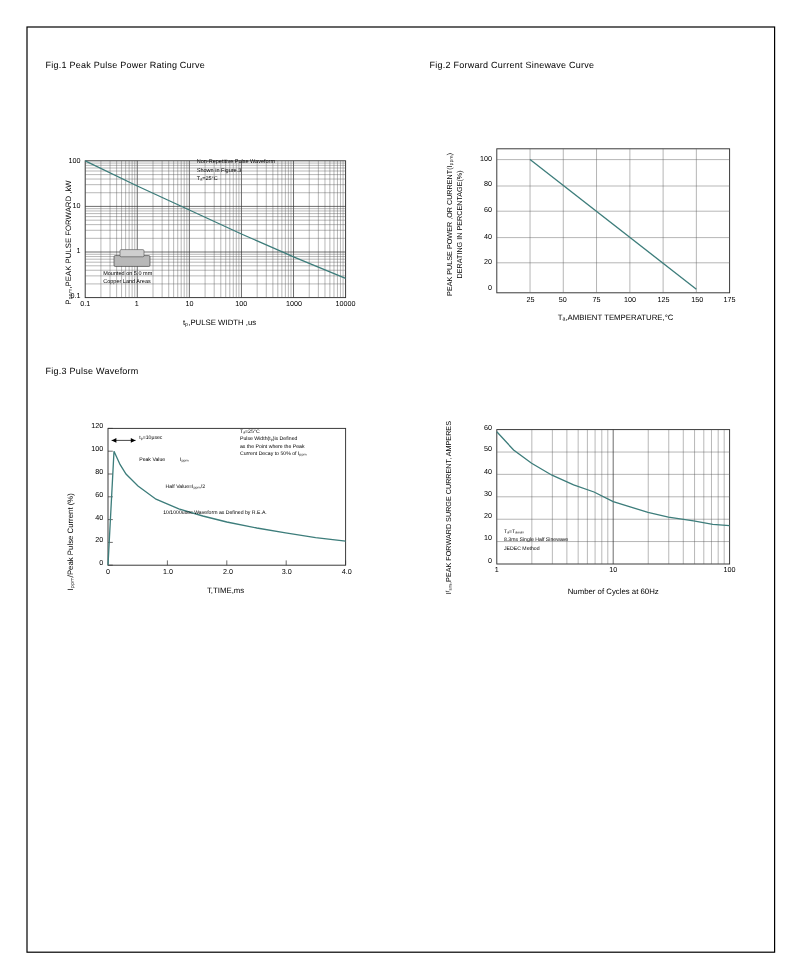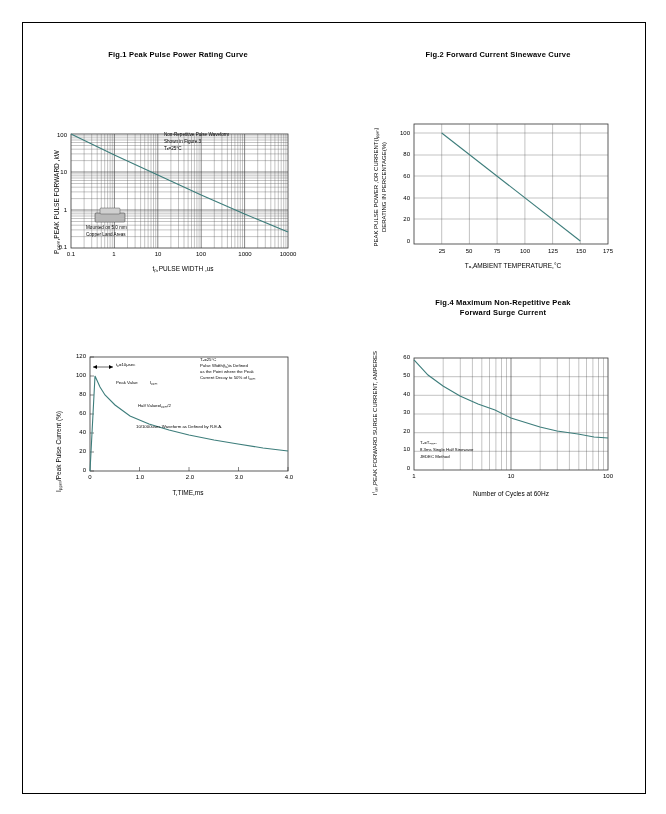--- a/index.html
+++ b/index.html
@@ -1,20 +1,20 @@
 <!DOCTYPE html>
 <html><head>
 <meta charset="utf-8">
 <style>
   html,body{margin:0;padding:0;background:#ffffff;}
   body{width:666px;height:814px;font-family:"Liberation Sans",sans-serif;color:#000;}
   #page{position:relative;width:666px;height:814px;}
   .page-border{position:absolute;left:22px;top:22px;width:622px;height:770px;border:1px solid #000;}
   .fig{position:absolute;}
-  .fig-title{text-align:center;font-size:7.5px;font-weight:bold;line-height:1.35;letter-spacing:.2px;}
+  .fig-title{text-align:left;font-size:7.5px;font-weight:normal;line-height:1.35;letter-spacing:.2px;}
   .plot-wrap{position:relative;}
   .axis-label{position:absolute;font-size:6.5px;text-align:center;}
   .ylabel{position:absolute;font-size:6.5px;transform-origin:0 0;transform:rotate(-90deg);white-space:nowrap;}
   .tick{position:absolute;font-size:6px;text-align:center;white-space:nowrap;}
   .tickL{position:absolute;font-size:6px;text-align:right;white-space:nowrap;}
   .note{position:absolute;font-size:4.6px;line-height:1.45;white-space:nowrap;}
   .note2{position:absolute;font-size:4.3px;line-height:1.5;white-space:nowrap;}
   svg{display:block;}
   .curve{fill:none;stroke:#3d7d7b;stroke-width:1.1;}
   .grid-minor{stroke:#555;stroke-width:0.35;}
@@ -198,20 +198,21 @@
       <div class="tick" style="left:156px;top:172px;width:22px;">100</div>
       <div class="tick" style="left:184px;top:172px;width:22px;">125</div>
       <div class="tick" style="left:212px;top:172px;width:22px;">150</div>
       <div class="tick" style="left:239px;top:172px;width:22px;">175</div>
 
       <div class="axis-label" style="left:75px;top:186px;width:160px;">Tₐ,AMBIENT TEMPERATURE,°C</div>
     </div>
   </div>
 
   <div class="fig" style="left:38px;top:305px;width:290px;height:215px;">
+    <div class="fig-title" style="width:290px;">Fig.3  Pulse Waveform</div>
 
     <div class="plot-wrap" style="position:absolute;left:0;top:22px;width:290px;height:190px;">
       <div class="ylabel" style="left:16px;top:165px;">Iₚₚₘ/Peak Pulse Current (%)</div>
 
       <div class="tickL" style="left:26px;top:26px;width:22px;">120</div>
       <div class="tickL" style="left:26px;top:45px;width:22px;">100</div>
       <div class="tickL" style="left:26px;top:64px;width:22px;">80</div>
       <div class="tickL" style="left:26px;top:83px;width:22px;">60</div>
       <div class="tickL" style="left:26px;top:102px;width:22px;">40</div>
       <div class="tickL" style="left:26px;top:121px;width:22px;">20</div>
@@ -259,22 +260,20 @@
       <div class="tick" style="left:91px;top:147px;width:22px;">1.0</div>
       <div class="tick" style="left:141px;top:147px;width:22px;">2.0</div>
       <div class="tick" style="left:190px;top:147px;width:22px;">3.0</div>
       <div class="tick" style="left:240px;top:147px;width:22px;">4.0</div>
 
       <div class="axis-label" style="left:90px;top:162px;width:120px;">T,TIME,ms</div>
     </div>
   </div>
 
   <div class="fig" style="left:358px;top:298px;width:290px;height:222px;">
-    <div class="fig-title" style="width:290px;white-space:pre-line;">Fig.4  Maximum Non-Repetitive Peak
-Forward Surge Current</div>
 
     <div class="plot-wrap" style="position:absolute;left:0;top:32px;width:290px;height:190px;">
       <div class="ylabel" style="left:14px;top:168px;width:150px;font-size:6px;line-height:1.25;white-space:normal;text-align:center;">Iᶠₛₘ,PEAK FORWARD SURGE CURRENT, AMPERES</div>
 
       <div class="tickL" style="left:30px;top:24px;width:22px;">60</div>
       <div class="tickL" style="left:30px;top:42px;width:22px;">50</div>
       <div class="tickL" style="left:30px;top:61px;width:22px;">40</div>
       <div class="tickL" style="left:30px;top:79px;width:22px;">30</div>
       <div class="tickL" style="left:30px;top:98px;width:22px;">20</div>
       <div class="tickL" style="left:30px;top:116px;width:22px;">10</div>

